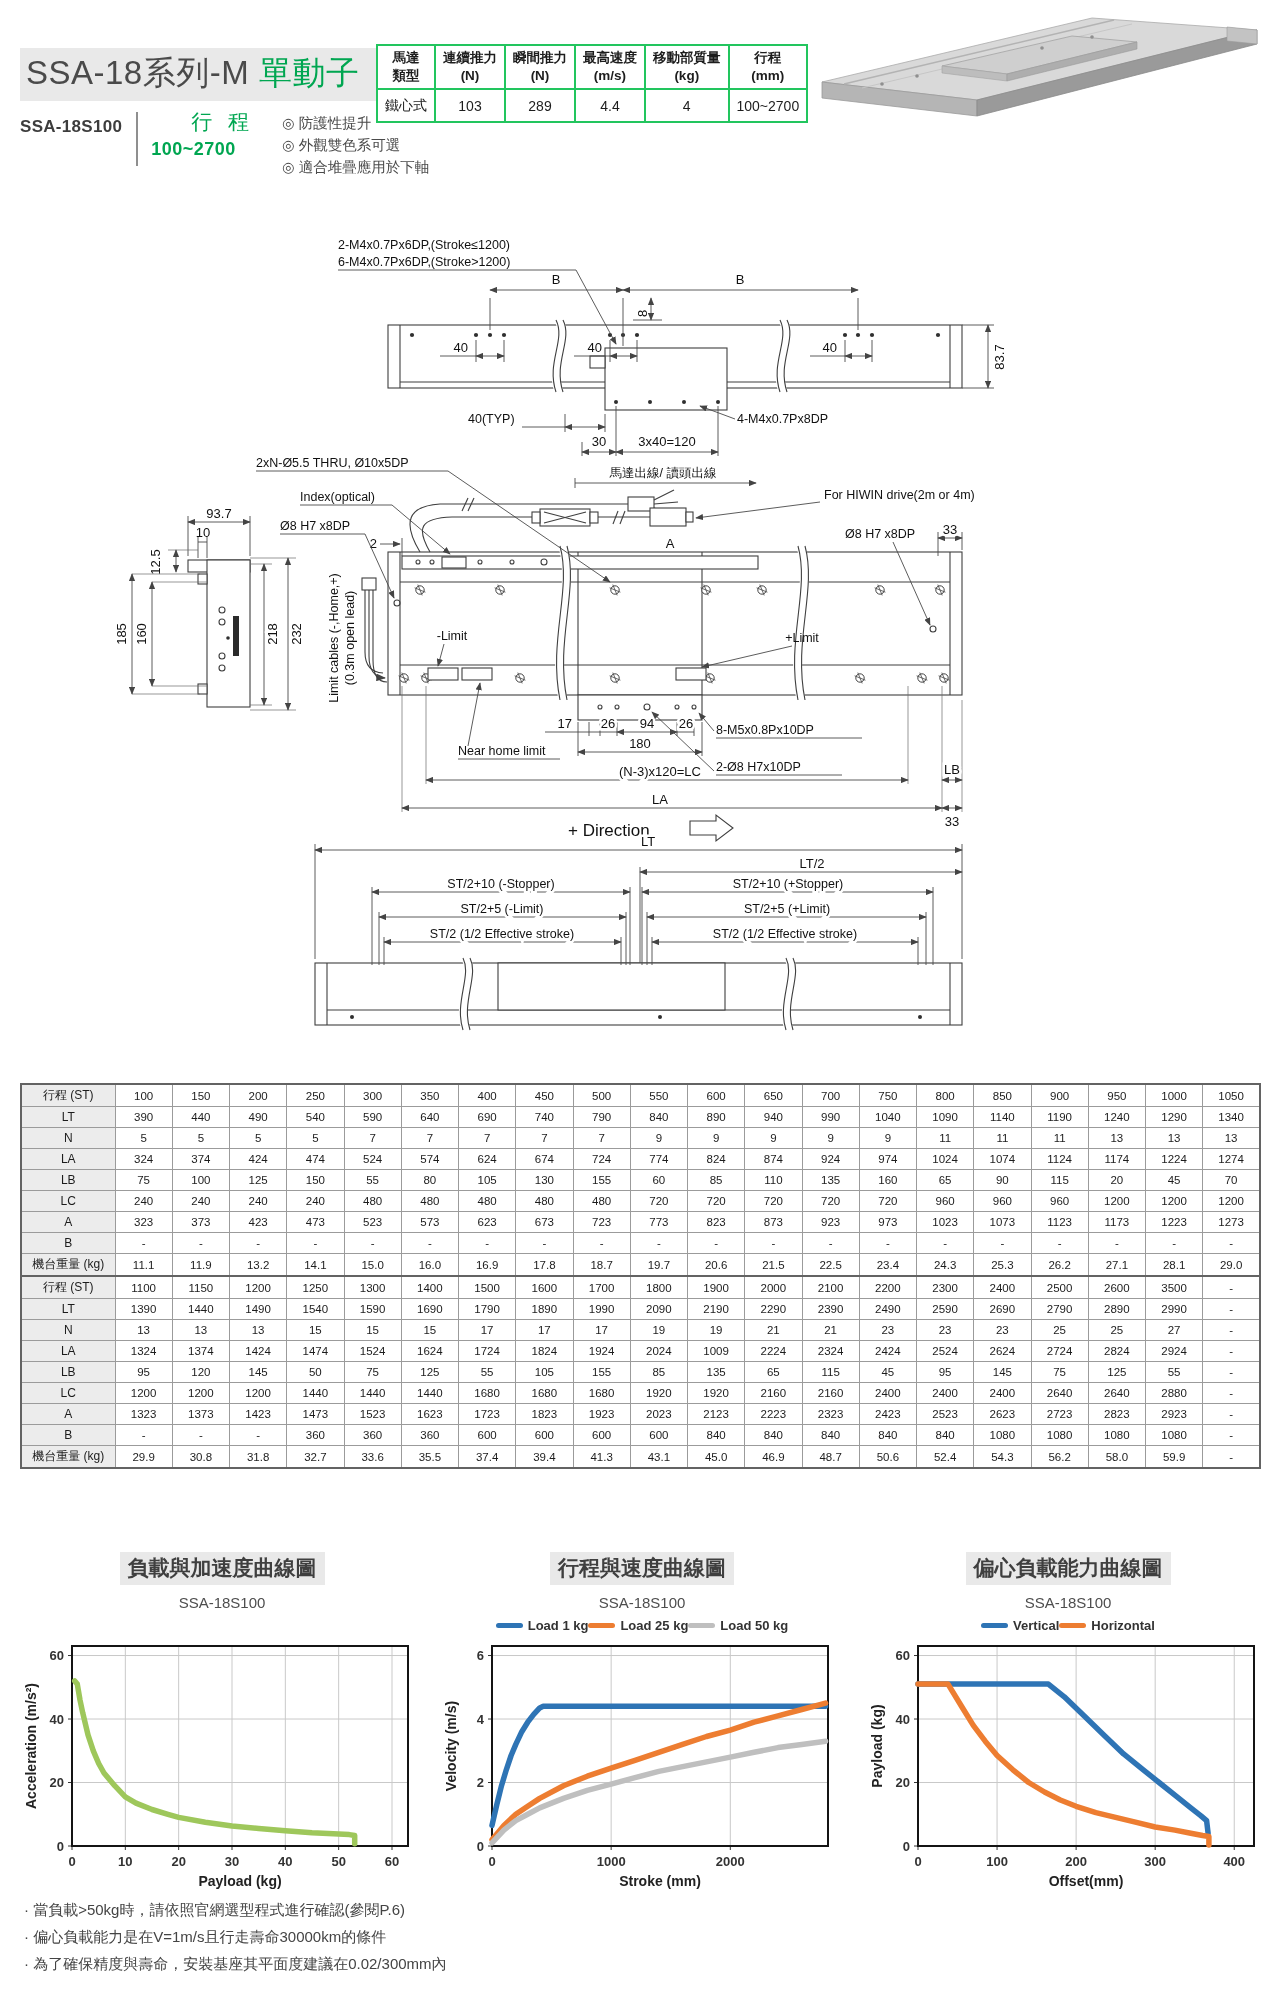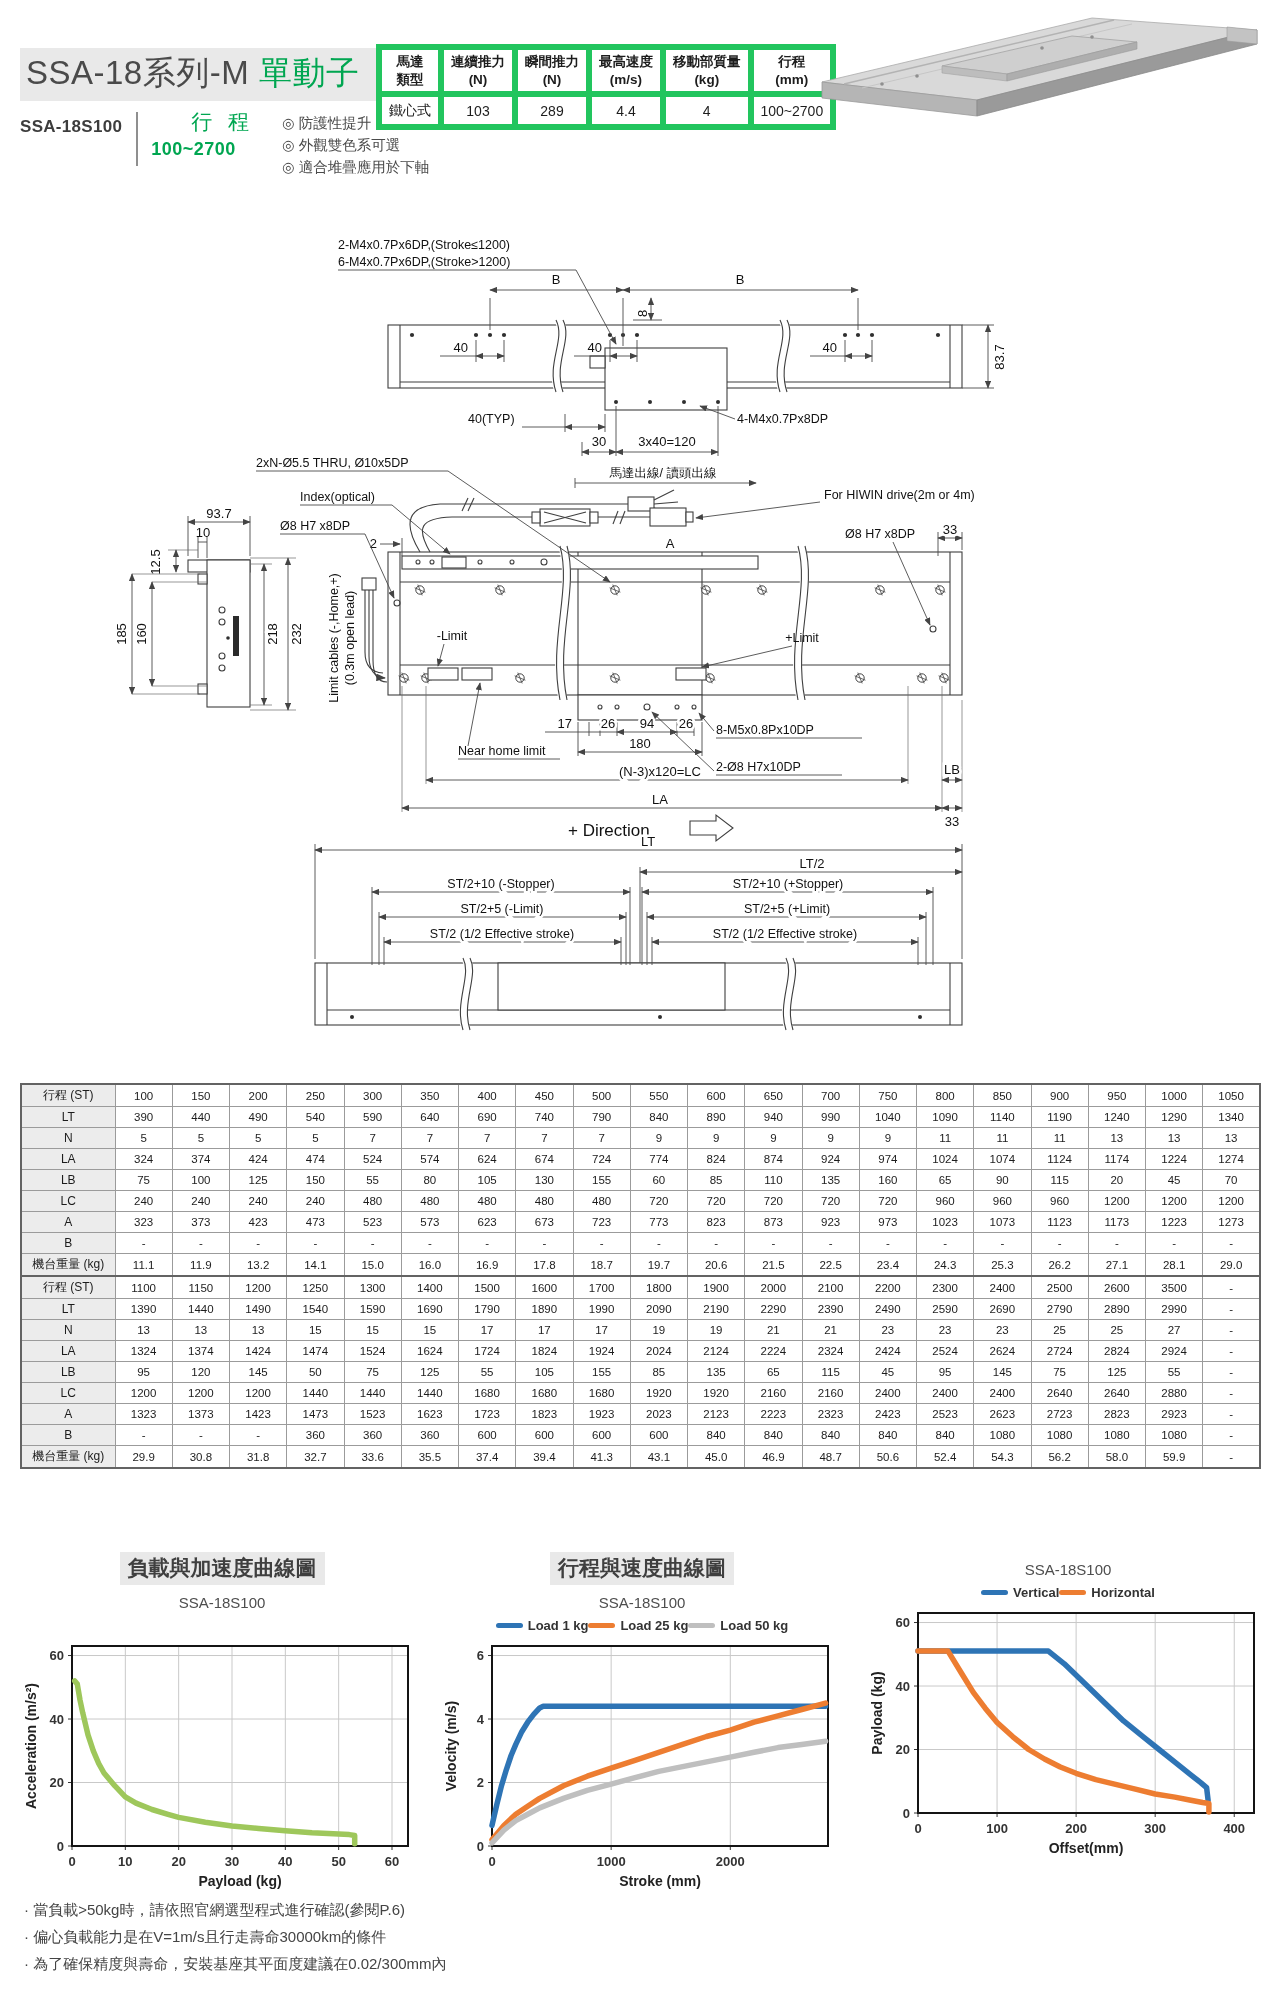--- a/index.html
+++ b/index.html
@@ -14,21 +14,21 @@
   .model { font-size:17px; font-weight:bold; color:#3d3d3d; margin-top:9px; letter-spacing:.3px; }
   .vbar { width:2px; background:#8f8f8f; height:54px; margin:4px 13px 0 14px; }
   .stroke-col { color:#00A651; }
   .stroke-lbl { font-size:21px; letter-spacing:5px; font-weight:normal;margin-left:40px; }
   .stroke-rng { font-size:18px; font-weight:bold; margin-top:3px; letter-spacing:.5px; }
   ul.features { list-style:none; margin:4px 0 0 28px; padding:0; font-size:14.5px; color:#4a4a4a; }
   ul.features li { line-height:22px; }
 
   
   table.spec { position:absolute; left:376px; top:44px; border-collapse:collapse; font-size:13.5px; color:#1d1d1d; border:2px solid #4a4a4a; }
-  table.spec th, table.spec td { border:6px solid #22c55e; text-align:center; padding:3px 7px; background:#fff; }
+  table.spec th, table.spec td { border:2px solid #22c55e; text-align:center; padding:3px 7px; background:#fff; }
   table.spec th { font-weight:bold; height:44px; line-height:1.3; }
   table.spec td { height:33px; font-size:14px; }
 
   
   svg.product { position:absolute; left:792px; top:4px; }
 
   
   svg.drawing { position:absolute; left:0; top:170px; font-family:"Liberation Sans","DejaVu Sans",sans-serif; }
   .l  { stroke:#3f3f3f; stroke-width:1.1; fill:none; }
   .lf { stroke:#3f3f3f; stroke-width:1.1; fill:#ffffff; }
@@ -764,21 +764,21 @@
           <td>1324</td>
           <td>1374</td>
           <td>1424</td>
           <td>1474</td>
           <td>1524</td>
           <td>1624</td>
           <td>1724</td>
           <td>1824</td>
           <td>1924</td>
           <td>2024</td>
-          <td>2124</td>
+          <td>1009</td>
           <td>2224</td>
           <td>2324</td>
           <td>2424</td>
           <td>2524</td>
           <td>2624</td>
           <td>2724</td>
           <td>2824</td>
           <td>2924</td>
           <td>-</td>
         </tr>
@@ -981,20 +981,21 @@
         <text x="42" y="24.02380952380952" class="tick" text-anchor="end">6</text>
         <rect x="50" y="10" width="336" height="200" class="frame"></rect>
         <polyline points="50.0,189.4 54.8,168.7 59.5,149.7 64.3,133.8 69.1,119.5 73.8,108.4 79.8,95.7 85.7,86.2 91.7,78.3 97.7,71.9 101.2,70.3 383.6,70.3" fill="none" stroke="#2E74B5" stroke-width="5.5" stroke-linecap="round" stroke-linejoin="round"></polyline>
         <polyline points="50.0,203.7 61.9,189.4 73.8,178.3 85.7,170.3 97.7,162.4 121.5,149.7 145.3,140.2 169.1,132.2 193.0,124.3 216.8,116.3 240.6,108.4 264.5,100.5 288.3,94.1 312.1,86.2 336.0,79.8 359.8,73.5 383.6,67.1" fill="none" stroke="#ED7D31" stroke-width="5.5" stroke-linecap="round" stroke-linejoin="round"></polyline>
         <polyline points="50.0,206.8 61.9,194.1 73.8,184.6 85.7,178.3 97.7,171.9 121.5,162.4 145.3,154.4 169.1,148.1 193.0,141.7 216.8,135.4 240.6,130.6 264.5,125.9 288.3,121.1 312.1,116.3 336.0,111.6 359.8,108.4 383.6,105.2" fill="none" stroke="#BFBFBF" stroke-width="5.5" stroke-linecap="round" stroke-linejoin="round"></polyline>
         <text x="218" y="250" class="axisl" text-anchor="middle">Stroke (mm)</text>
         <text class="axisl" text-anchor="middle" transform="translate(14 110) rotate(-90)">Velocity (m/s)</text>
       </svg>
   </div>
   <div class="chart" id="chart-2">
+    <div><span class="ctitle">偏心負載能力曲線圖</span></div>
     <div class="csub">SSA-18S100</div>
     <div class="legend" id="legend-2">
         <span class="lg-item">
           <span class="lg-swatch" style="background: rgb(46, 116, 181);"></span>
           <span>Vertical</span>
         </span>
         <span class="lg-item">
           <span class="lg-swatch" style="background: rgb(237, 125, 49);"></span>
           <span>Horizontal</span>
         </span>

